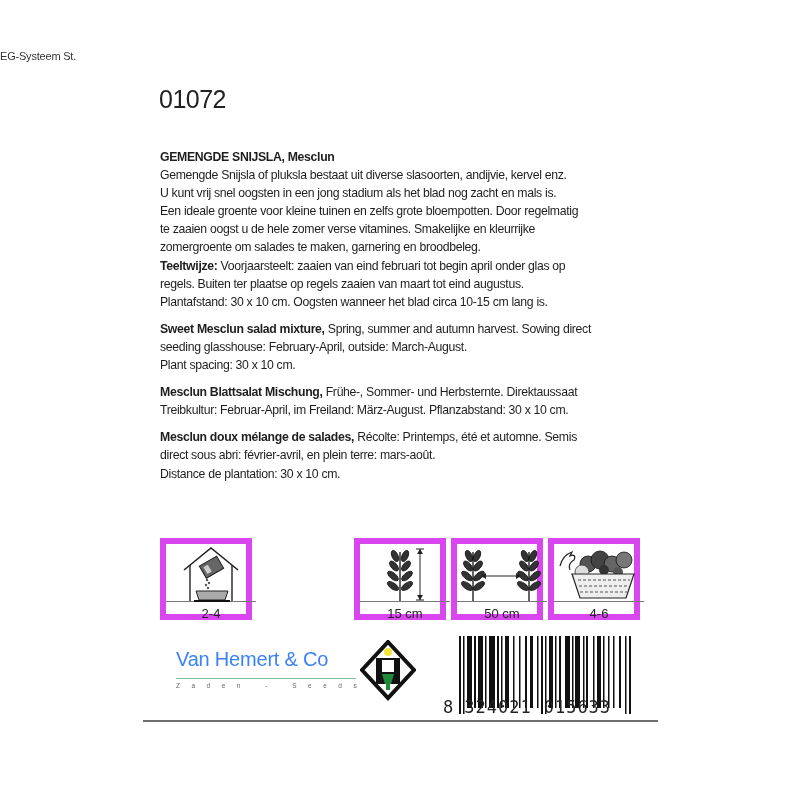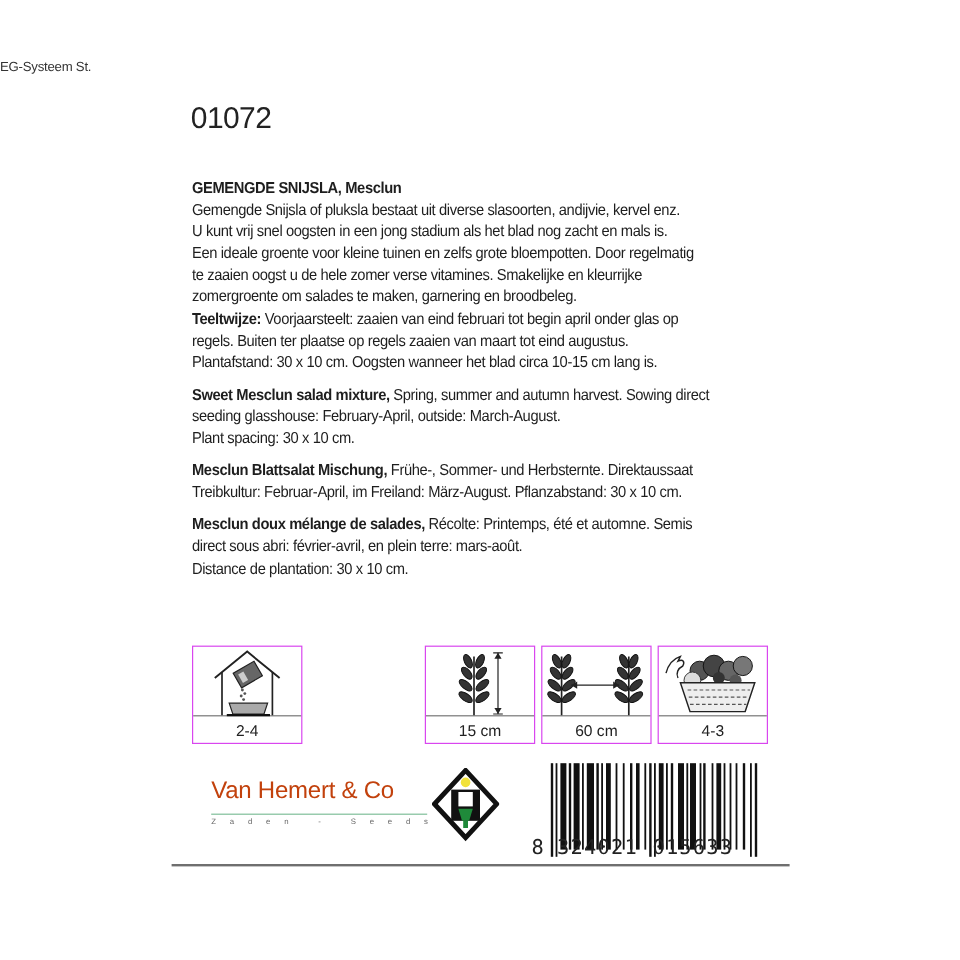--- a/index.html
+++ b/index.html
@@ -22,34 +22,34 @@
   }
   .body-text p { margin: 0; }
   .body-text .para { margin-bottom: 9px; }
   .body-text b { font-weight: bold; }
 
   .icons-row {
     position: absolute; left: 160px; top: 538px; width: 480px; height: 82px;
   }
   .icon-box {
     position: absolute; top: 0; width: 92px; height: 82px;
-    border: 1px solid #d946ef; background: #fff;
+    border: 6px solid #d946ef; background: #fff;
   }
   .icon-box .pic { position: absolute; left: 0; top: 0; width: 90px; height: 58px; border-bottom: 1px solid #777; }
   .icon-box .label {
     position: absolute; left: 0; top: 59px; width: 90px; height: 22px;
     text-align: center; font-size: 13px; line-height: 22px; color: #222;
   }
   .icon-box svg { position: absolute; left: 0; top: 0; }
 
   .brand {
     position: absolute; left: 176px; top: 648px;
   }
   .brand-name {
-    font-size: 20px; color: #c2410c; letter-spacing: -0.2px; white-space: nowrap;
+    font-size: 20px; color: #3b82f6; letter-spacing: -0.2px; white-space: nowrap;
   }
   .brand-line {
     position: absolute; left: 0; top: 30px; width: 180px; height: 1px; background: #7fbf9a;
   }
   .brand-sub {
     position: absolute; left: 0; top: 34px; width: 180px;
     font-size: 6.5px; color: #666; letter-spacing: 11.5px; white-space: nowrap;
   }
   .brand-logo { position: absolute; left: 360px; top: 640px; }
 
@@ -168,41 +168,41 @@
           <ellipse cx="66" cy="32" rx="3" ry="6.5" transform="rotate(-50 66 32)"></ellipse>
           <ellipse cx="78" cy="32" rx="3" ry="6.5" transform="rotate(50 78 32)"></ellipse>
           <ellipse cx="66" cy="42" rx="3" ry="6.5" transform="rotate(-55 66 42)"></ellipse>
           <ellipse cx="78" cy="42" rx="3" ry="6.5" transform="rotate(55 78 42)"></ellipse>
         </g>
         <line x1="24" y1="32" x2="64" y2="32" stroke="#222" stroke-width="1"></line>
         <polygon points="24,32 29,29 29,35" fill="#222"></polygon>
         <polygon points="64,32 59,29 59,35" fill="#222"></polygon>
       </svg>
     </div>
-    <div class="label">60 cm</div>
+    <div class="label">50 cm</div>
   </div>
 
   <div class="icon-box" style="left:388px">
     <div class="pic">
       <svg width="90" height="58" viewBox="0 0 90 58">
         <path d="M6,22 C8,14 12,10 18,8 L16,12 C20,10 22,12 20,16 C16,18 14,22 16,26" fill="none" stroke="#222" stroke-width="1.2"></path>
         <circle cx="34" cy="20" r="8" fill="#555" stroke="#111" stroke-width="0.8"></circle>
         <circle cx="46" cy="16" r="9" fill="#444" stroke="#111" stroke-width="0.8"></circle>
         <circle cx="58" cy="20" r="8" fill="#666" stroke="#111" stroke-width="0.8"></circle>
         <circle cx="70" cy="16" r="8" fill="#777" stroke="#111" stroke-width="0.8"></circle>
         <circle cx="28" cy="28" r="7" fill="#ddd" stroke="#333" stroke-width="0.8"></circle>
         <circle cx="50" cy="26" r="5" fill="#333"></circle>
         <circle cx="64" cy="28" r="5" fill="#555"></circle>
         <path d="M18,30 L80,30 L72,54 L26,54 Z" fill="#eee" stroke="#222" stroke-width="1.2"></path>
         <line x1="24" y1="36" x2="76" y2="36" stroke="#555" stroke-width="1" stroke-dasharray="3,2"></line>
         <line x1="25" y1="42" x2="75" y2="42" stroke="#555" stroke-width="1" stroke-dasharray="3,2"></line>
         <line x1="26" y1="48" x2="73" y2="48" stroke="#555" stroke-width="1" stroke-dasharray="3,2"></line>
       </svg>
     </div>
-    <div class="label">4-3</div>
+    <div class="label">4-6</div>
   </div>
 </div>
 
 <div class="brand">
   <div class="brand-name">Van Hemert &amp; Co</div>
   <div class="brand-line"></div>
   <div class="brand-sub">Zaden - Seeds</div>
 </div>
 
 <svg class="brand-logo" width="56" height="62" viewBox="0 0 56 62">

